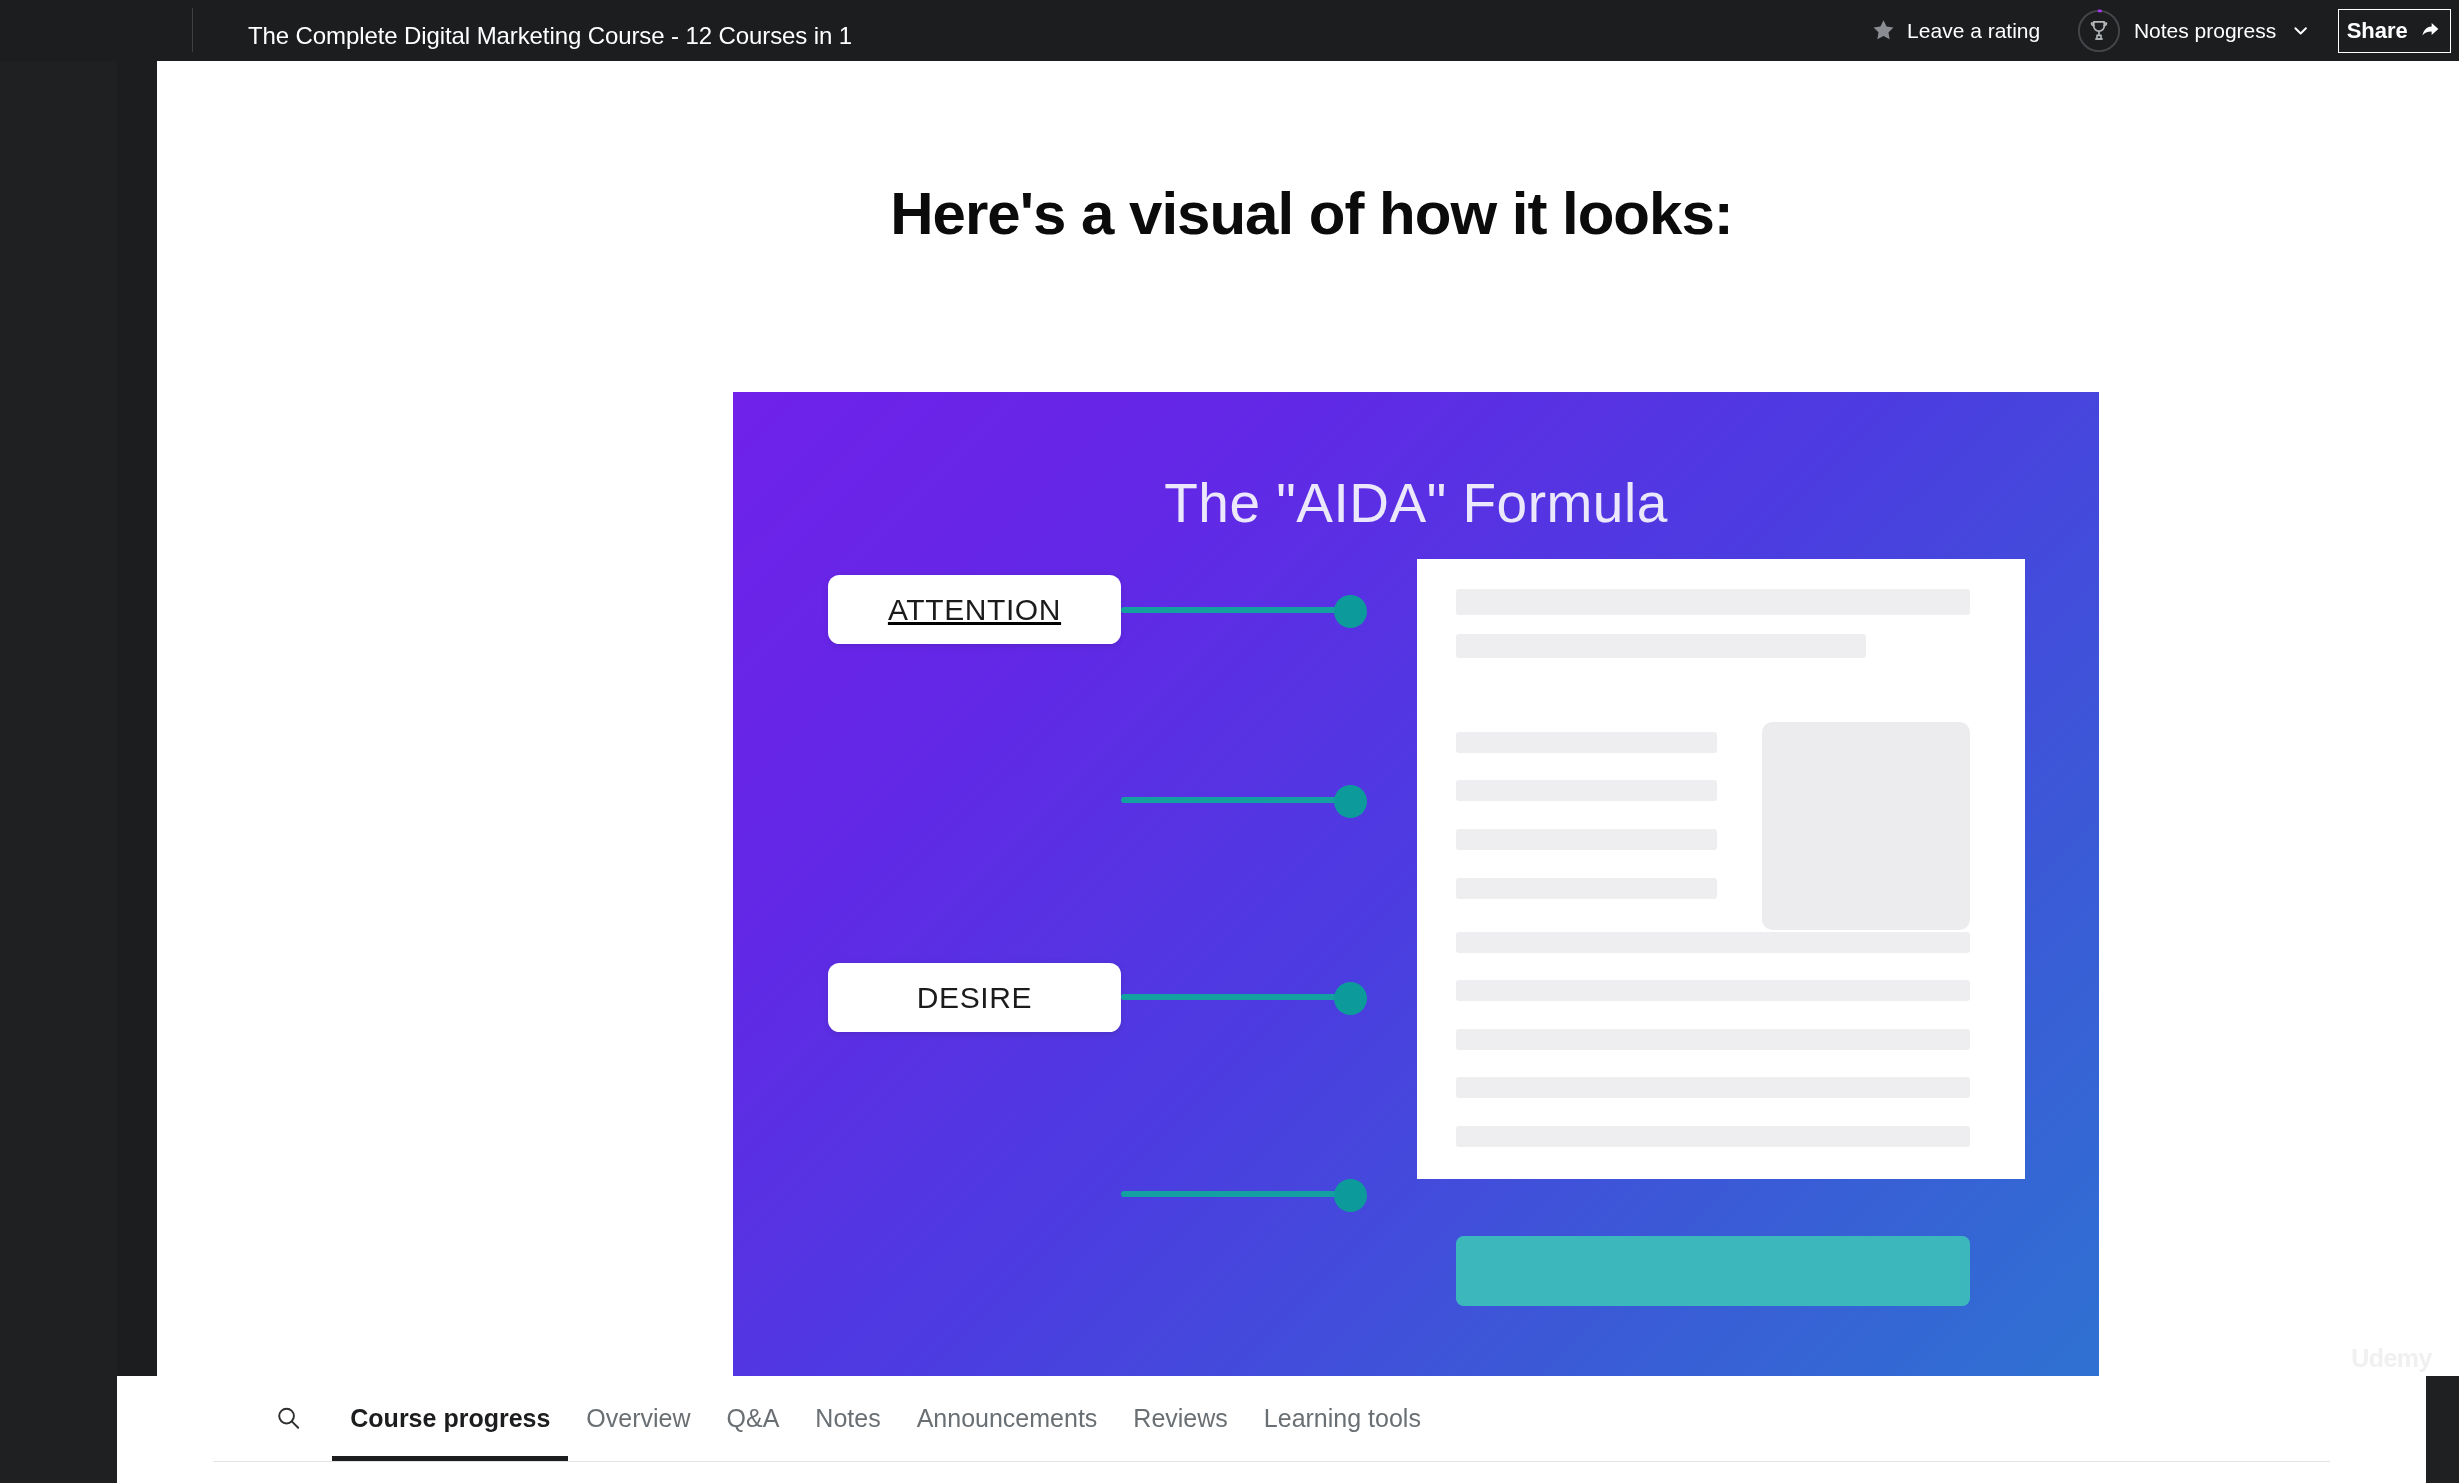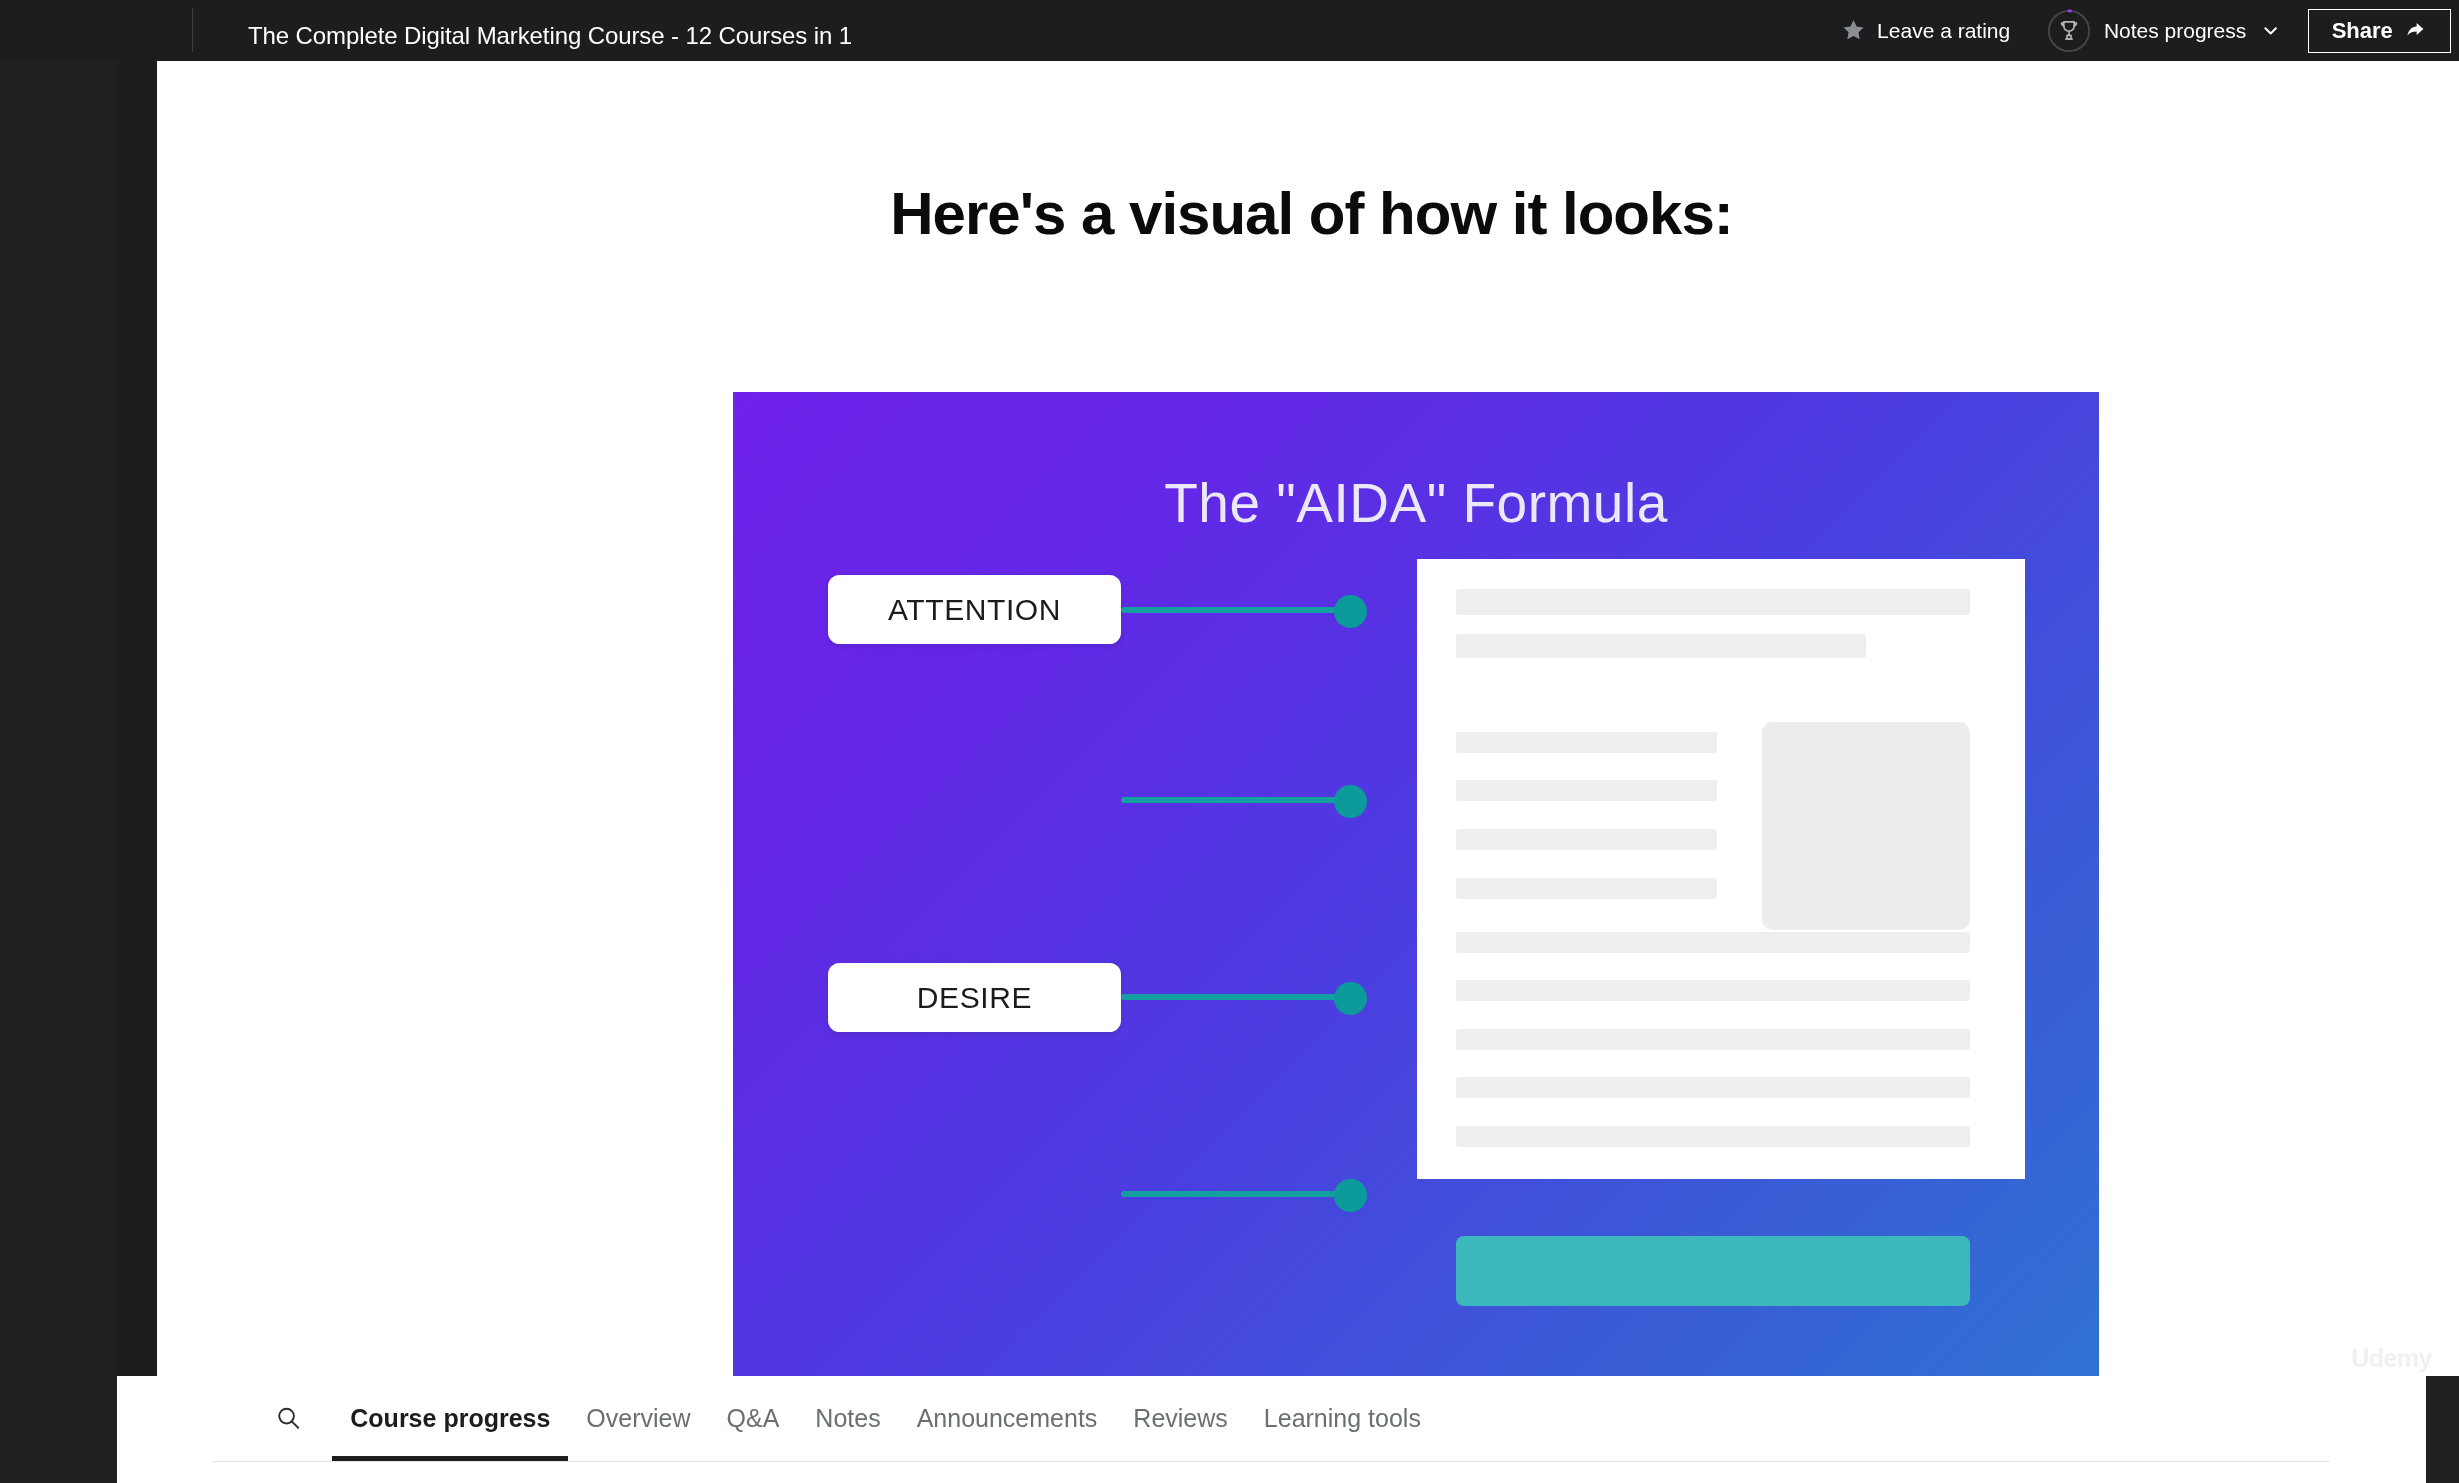--- a/index.html
+++ b/index.html
@@ -103,21 +103,21 @@
     display: block;
     margin-left: 1.9px;
   }
 
   .share-btn {
     display: flex;
     align-items: center;
     gap: 11.5px;
     border: 1px solid #ffffff;
     height: 44px;
-    padding: 0 23px;
+    padding: 0 8px;
     margin-right: 7.7px;
     margin-left: 13.4px;
     cursor: pointer;
     background: transparent;
   }
   .share-btn .label {
     color: #ffffff;
     font-size: 22px;
     font-weight: 700;
     white-space: nowrap;
@@ -210,21 +210,21 @@
     justify-content: center;
     box-shadow: 0 1.9px 6.7px rgba(0,0,0,0.10);
   }
   .pill span {
     color: #1b1b1b;
     font-size: 30px;
     font-weight: 400;
     letter-spacing: 0.6px;
   }
 
-  .pill-0 { top: 183px; }
+  .pill-0 { top: 183px; text-decoration: underline; }
   .pill-1 { top: 374px; }
   .pill-2 { top: 571px; }
   .pill-3 { top: 768px; }
 
   
   .connector {
     position: absolute;
     left: 388px;
     width: 227px;
     height: 5.8px;

